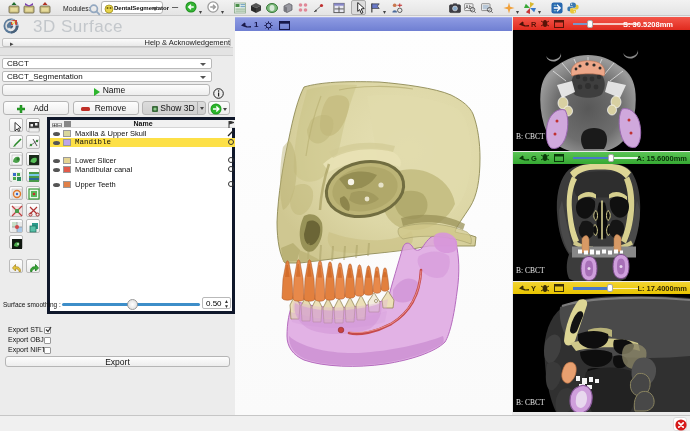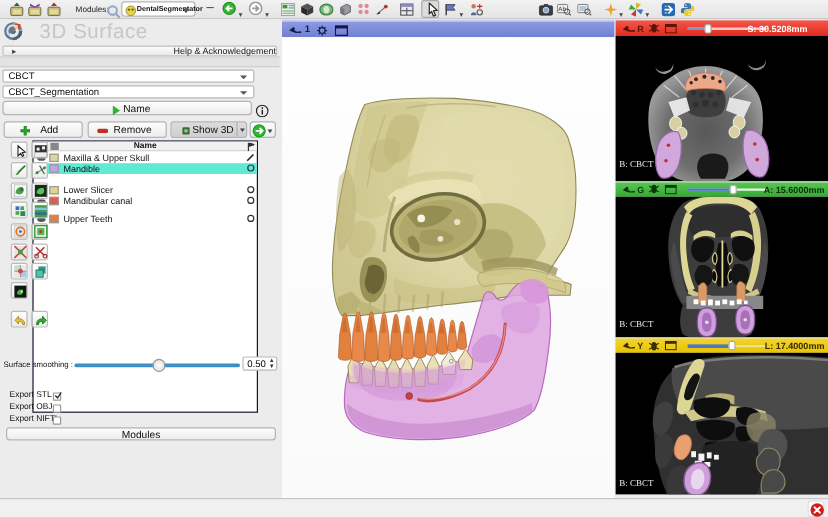--- a/index.html
+++ b/index.html
@@ -25,22 +25,22 @@
  background:linear-gradient(#fbfbfb,#e9e9e9);border:1px solid #c2c2c2;border-radius:2px;
  font-size:7.5px;color:#222;line-height:8px;padding-left:22px;}
 .collbar .caret{position:absolute;left:7px;top:1px;font-size:7px;color:#444;}
 .combo{position:absolute;left:2px;width:210px;height:11px;background:#fff;
  border:1px solid #b9b9b9;border-radius:2px;font-size:8px;color:#111;line-height:10px;padding-left:4px;}
 .combo .ar{position:absolute;right:5px;top:4px;width:0;height:0;
  border-left:3px solid transparent;border-right:3px solid transparent;border-top:3.5px solid #555;}
 .btn{position:absolute;background:linear-gradient(#fdfdfd,#ededed);border:1px solid #b5b5b5;
  border-radius:3px;font-size:8.5px;color:#111;text-align:center;}
 
-#seg{position:absolute;left:27px;top:101px;width:188px;height:227px;background:#fff;
- border:1px solid #0f172a;font-size:7.5px;color:#111;}
+#seg{position:absolute;left:47px;top:101px;width:188px;height:197px;background:#fff;
+ border:3px solid #0f172a;font-size:7.5px;color:#111;}
 #seg .hd{position:absolute;left:0;top:0;width:186px;height:8px;background:#f1f1f1;
  border-bottom:1px solid #d5d5d5;font-size:7px;font-weight:bold;text-align:center;line-height:8px;}
 .segrow{position:absolute;left:0;width:186px;height:9px;line-height:9px;}
 .segrow .sw{position:absolute;left:13px;top:1px;width:8px;height:7px;border:0.5px solid #999;}
 .segrow .nm{position:absolute;left:25px;top:0;}
 .segrow .st{position:absolute;right:2px;top:1px;width:6px;height:6px;border:1px solid #333;border-radius:50%;}
 .eye{position:absolute;left:3px;top:2.5px;width:7px;height:4px;background:#555;border-radius:50%;}
 
 .itb{position:absolute;width:14px;height:14px;background:linear-gradient(#fefefe,#ececec);
  border:1px solid #bbb;border-radius:2px;}
@@ -257,21 +257,21 @@
             <path d="M1 0 L1 7 M1 0 L6 1.5 L1 3" stroke="#333" stroke-width="1" fill="#333"></path>
           </svg></div>
   <div class="segrow" style="top:9px;">
           <span class="eye"></span>
           <span class="sw" style="background:#d9d79c;"></span>
           <span class="nm">Maxilla &amp; Upper Skull</span>
           <svg style="position:absolute;right:2px;top:1px;" width="7" height="7" viewBox="0 0 7 7">
             <path d="M6.2 0.8 L1 6" stroke="#222" stroke-width="1.3"></path>
           </svg>
         </div>
-  <div class="segrow" style="top:18px;background:#5eead4;">
+  <div class="segrow" style="top:18px;background:#fde047;font-family:Liberation Mono, monospace;">
           <span class="eye"></span>
           <span class="sw" style="background:#bda5e8;"></span>
           <span class="nm">Mandible</span>
           <span class="st"></span>
         </div>
   <div class="segrow" style="top:27px;margin-top:33px;">
           <span class="eye"></span>
           <span class="sw" style="background:#e08048;"></span>
           <span class="nm">Upper Teeth</span>
           <span class="st"></span>
@@ -380,21 +380,21 @@
  <div class="abs" style="left:8px;top:310px;font-size:7px;color:#111;">Export STL</div>
  <div class="cb" style="left:44px;top:310.5px;">
         <svg width="7" height="7" viewBox="0 0 7 7">
           <path d="M1 3.5 L3 5.5 L6 1" stroke="#333" stroke-width="1.2" fill="none"></path>
         </svg>
       </div>
  <div class="abs" style="left:8px;top:320px;font-size:7px;color:#111;">Export OBJ</div>
  <div class="cb" style="left:44px;top:320.5px;"></div>
  <div class="abs" style="left:8px;top:330px;font-size:7px;color:#111;">Export NIFTI</div>
  <div class="cb" style="left:44px;top:330.5px;"></div>
- <div class="btn" style="left:5px;top:340px;width:225px;height:11px;line-height:10px;">Modules</div>
+ <div class="btn" style="left:5px;top:340px;width:225px;height:11px;line-height:10px;">Export</div>
 </div>
 <div id="view3d">
  <div class="vbar" id="bar3d">
   <svg class="pin" width="11" height="8" viewBox="0 0 11 8">
           <path d="M0.5 4.5 L4 1.5 L5.5 3 L4.5 4 L7 5.5 L10.5 5 L10.5 6.5 L6 6.5 L3 5.5 Z" fill="#1a1a4a"></path>
         </svg>
   <div class="abs" style="left:19px;top:2px;font-size:8px;font-weight:bold;color:#16164a;">1</div>
   <svg class="abs" style="left:29px;top:2.5px;" width="9" height="9" viewBox="0 0 9 9">
           <circle cx="4.5" cy="4.5" r="2.4" fill="none" stroke="#16164a" stroke-width="1"></circle>
           <path d="M4.5 0.3 L4.5 2 M4.5 7 L4.5 8.7 M0.3 4.5 L2 4.5 M7 4.5 L8.7 4.5 M1.6 1.6 L2.8 2.8 M6.2 6.2 L7.4 7.4 M7.4 1.6 L6.2 2.8 M2.8 6.2 L1.6 7.4" stroke="#16164a" stroke-width="0.9"></path>

